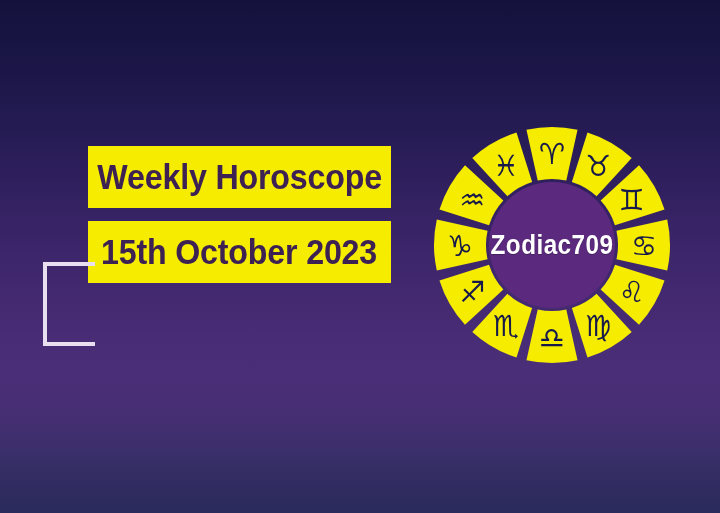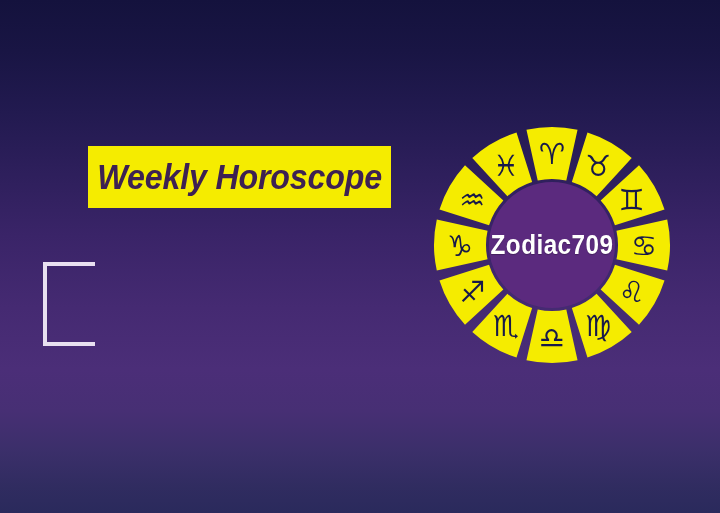--- a/index.html
+++ b/index.html
@@ -27,21 +27,20 @@
         #302c60 95%,
         #2a2a5c 100%);
   }
 
   
   #label-stack {
     position: absolute;
     left: 88px;
     top: 146px;
     width: 303px;
-    font-style: italic;
   }
   .label-bar {
     background: #f5ec00;
     color: #3b2050;
     height: 62px;
     display: flex;
     align-items: center;
     justify-content: center;
     margin-bottom: 13px;
     box-sizing: border-box;
@@ -97,20 +96,23 @@
 </style>
 </head>
 <body>
 
 <div id="canvas">
 
   <div id="label-stack">
     <div class="label-bar">
       <span class="label-text">Weekly Horoscope</span>
     </div>
+    <div class="label-bar">
+      <span class="label-text">15th October 2023</span>
+    </div>
   </div>
 
   <div id="bracket"></div>
 
   <div id="zodiac-wheel">
     <svg width="240" height="240" viewBox="0 0 240 240">
       <defs>
         
       </defs>
       <g id="wedges">

